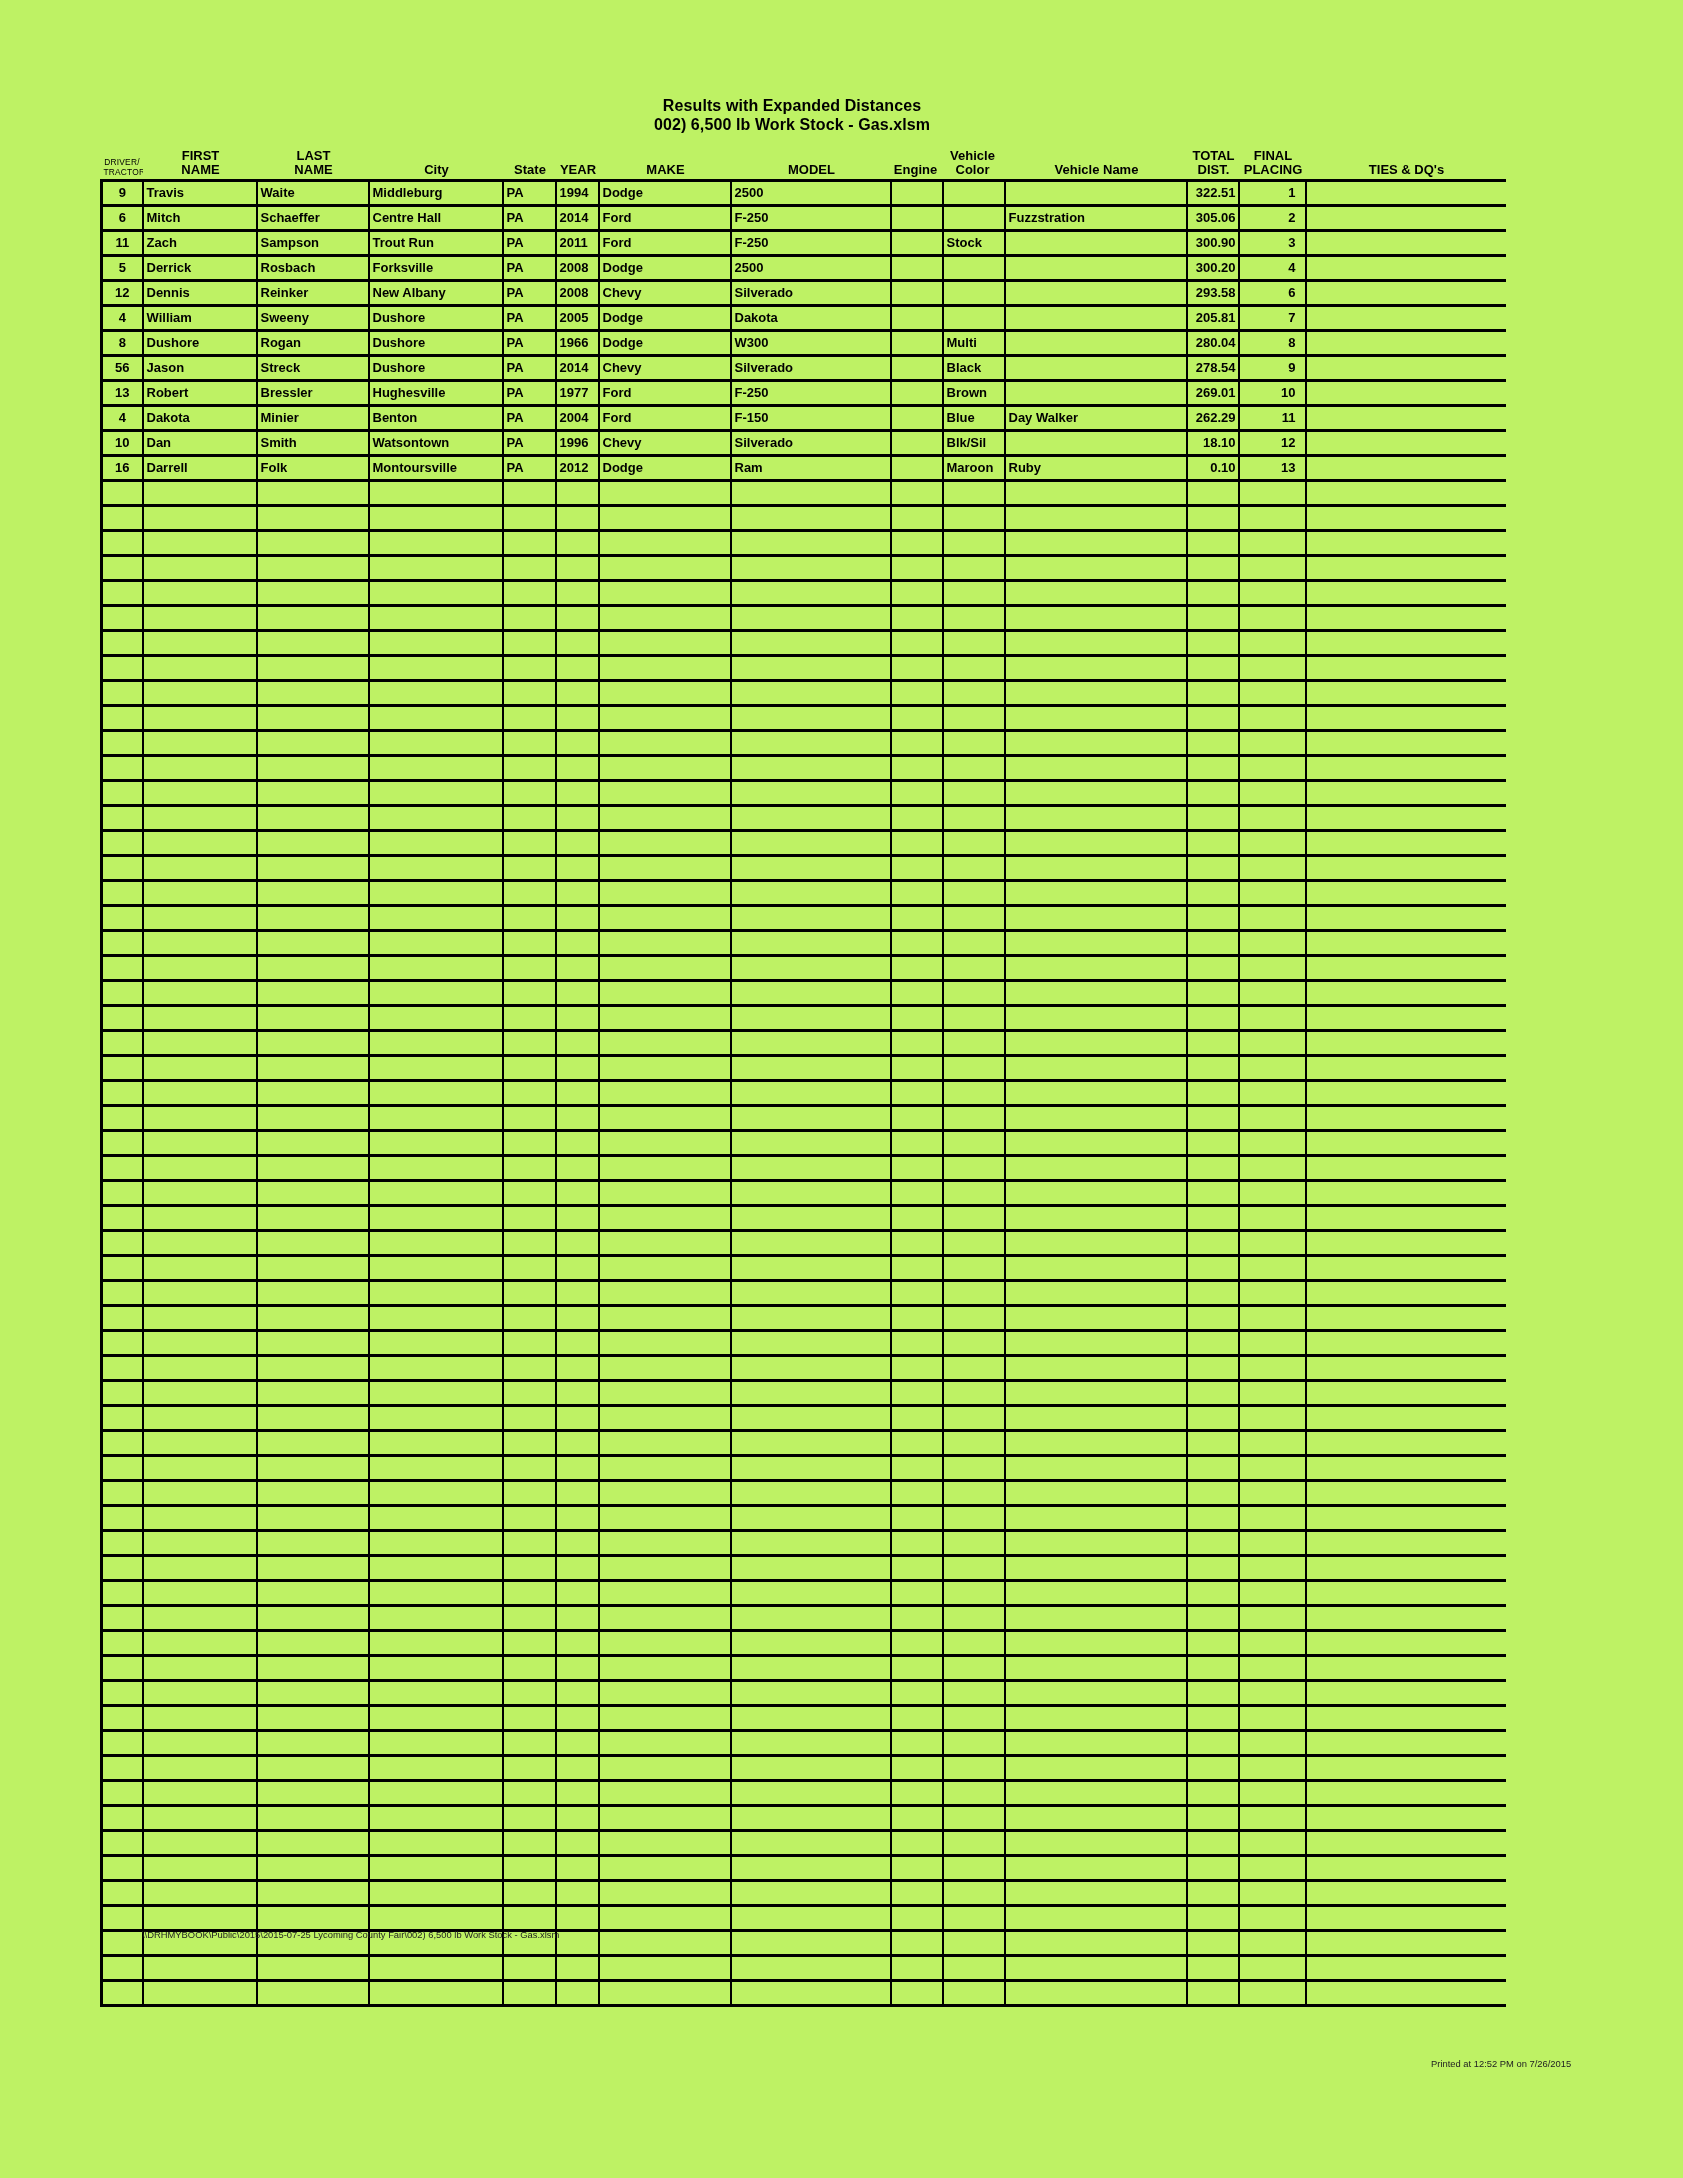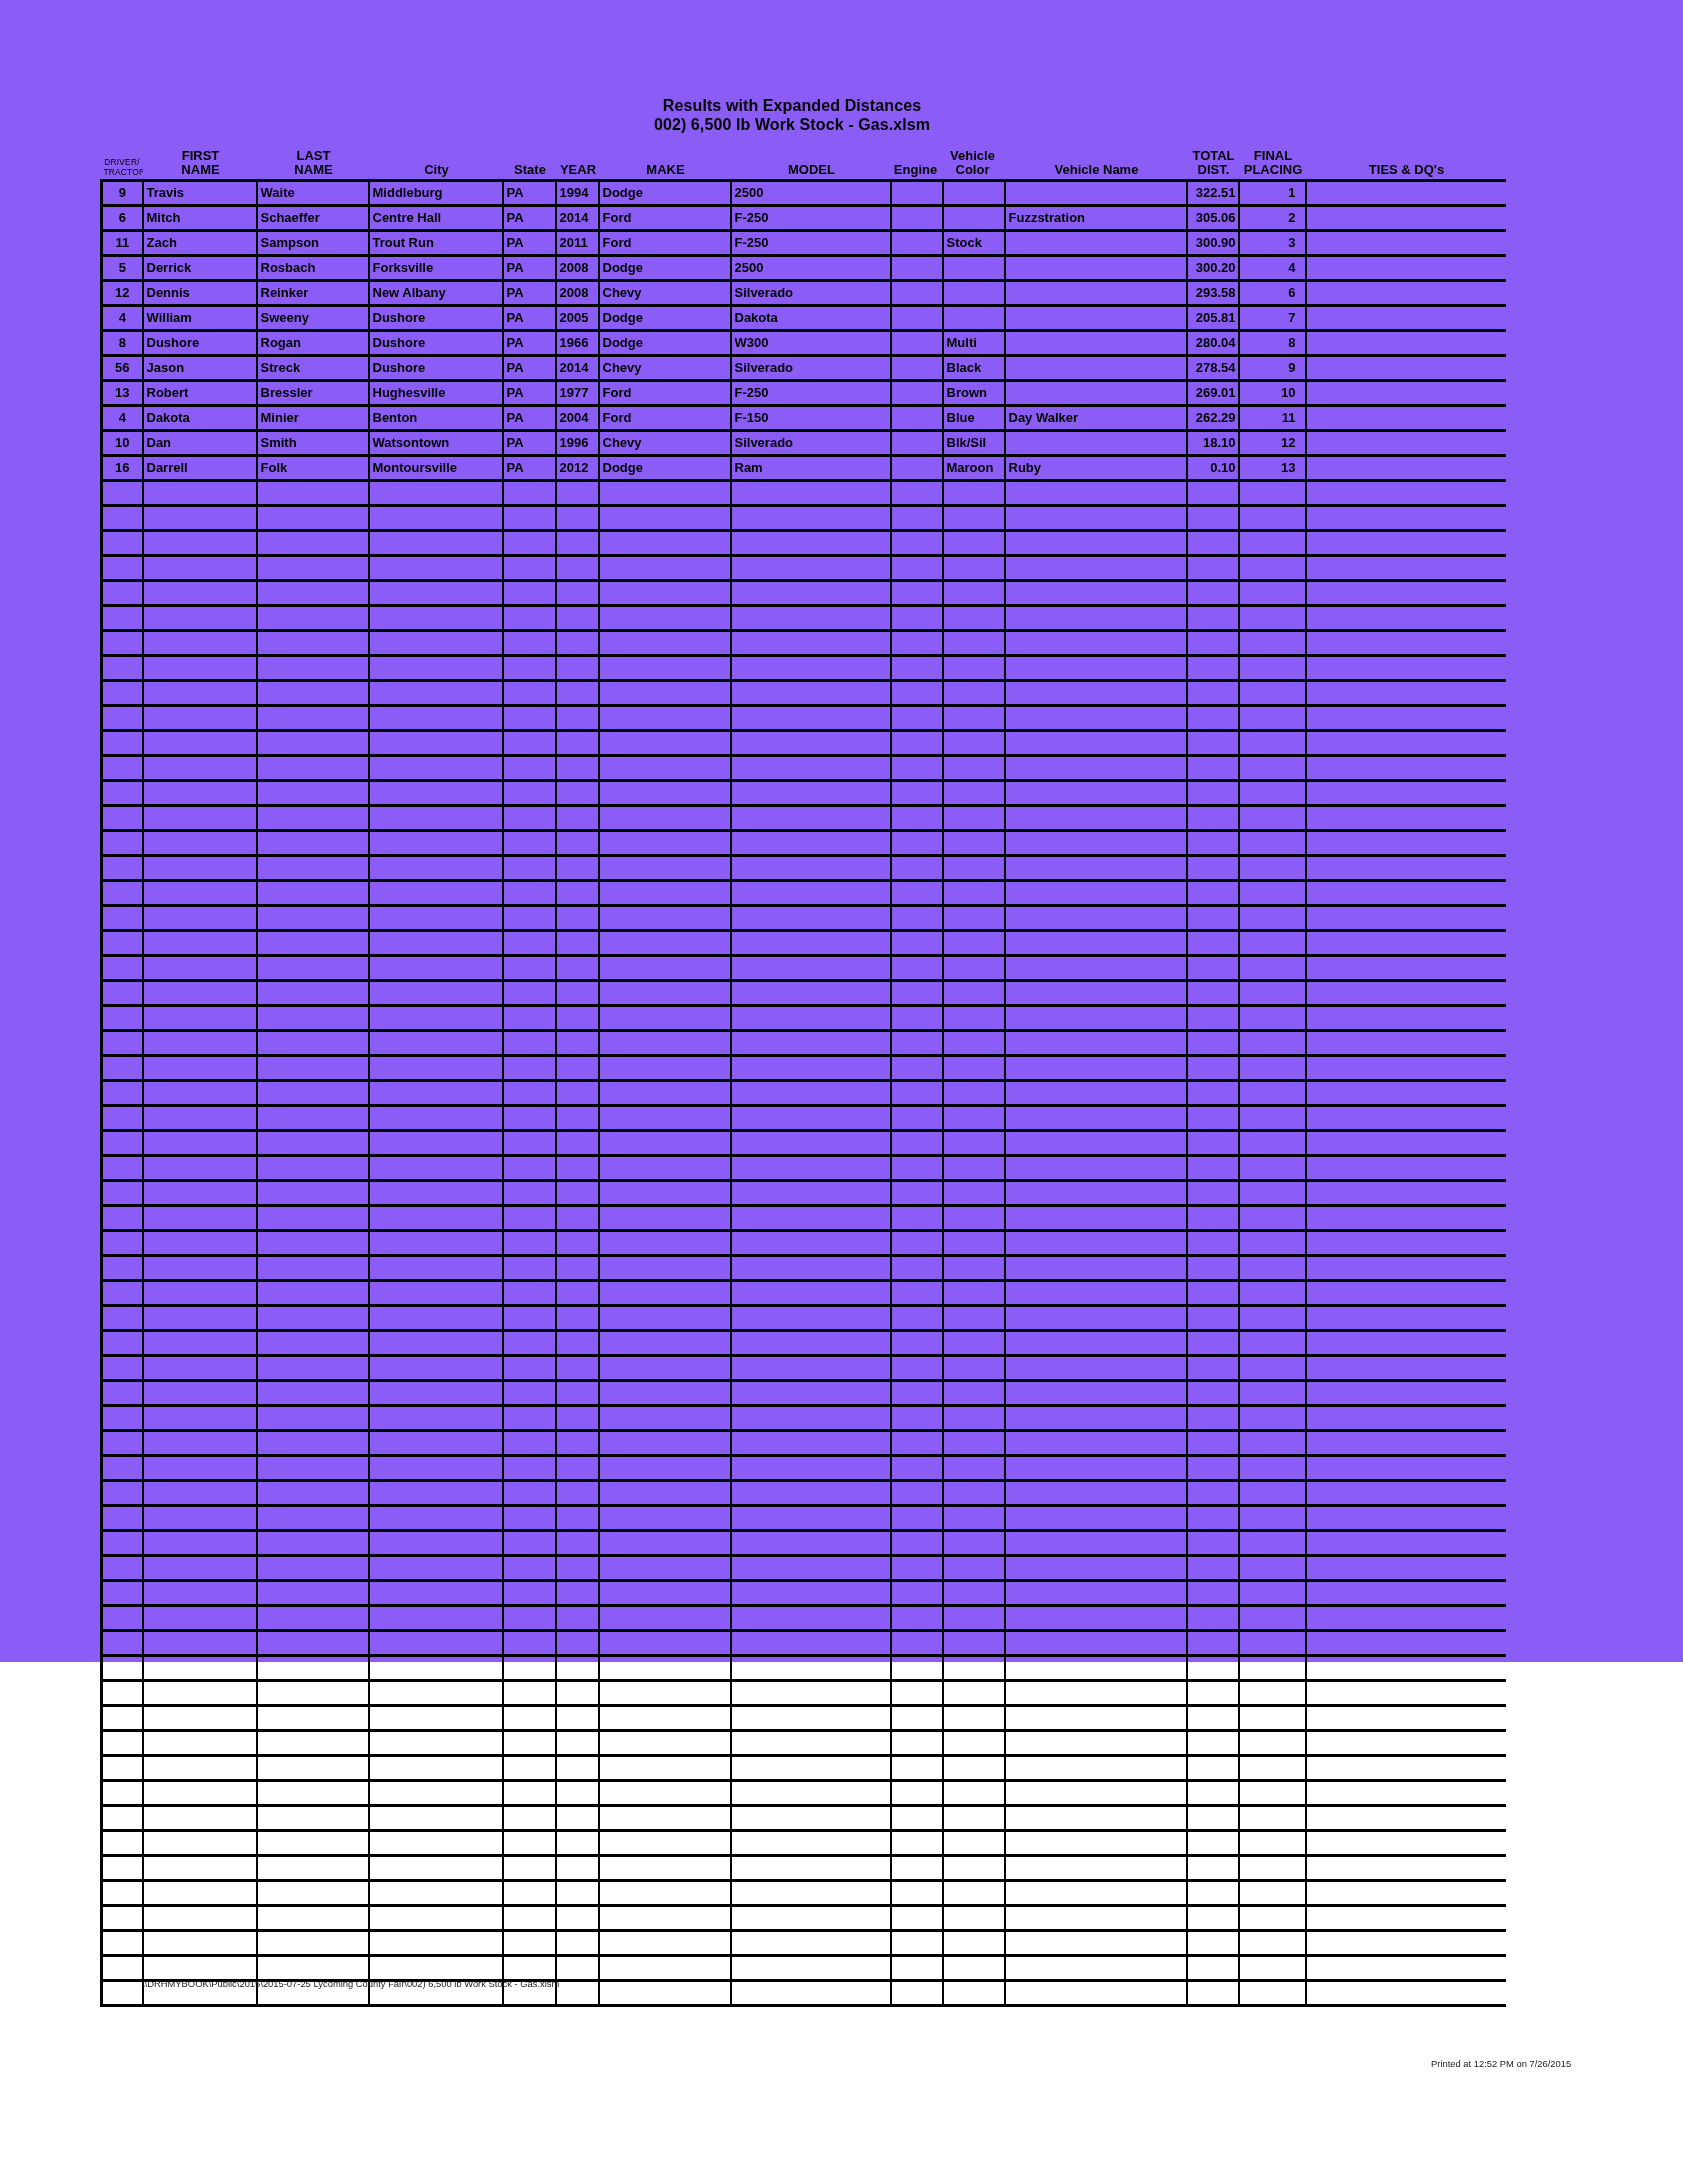--- a/index.html
+++ b/index.html
@@ -1,29 +1,29 @@
 <!DOCTYPE html>
 <html><head>
 <meta charset="utf-8">
 <style>
   html,body{margin:0;padding:0;background:#ffffff;}
   body{width:1683px;height:2178px;position:relative;font-family:"Liberation Sans",sans-serif;color:#000;}
-  .page{position:absolute;left:0;top:0;width:1683px;height:1662px;background:#8b5cf6;}
+  .page{position:absolute;left:0;top:0;width:1683px;height:2178px;background:#bef264;}
   .title-block{position:absolute;left:0;top:96px;width:1584px;text-align:center;font-weight:bold;font-size:16px;line-height:19px;letter-spacing:0.1px;}
   table.results{position:absolute;left:100px;top:143px;width:1405px;border-collapse:collapse;table-layout:fixed;}
   table.results th{border:none;border-bottom:3px solid #000;vertical-align:bottom;text-align:center;font-weight:bold;font-size:13px;line-height:14px;padding:2px 2px 2px 4px;height:32px;overflow:hidden;white-space:nowrap;}
   table.results th.tiny{font-weight:normal;font-size:8.4px;line-height:10px;padding-left:2px;letter-spacing:0.2px;}
   table.results th.hc{text-align:center;padding-left:0;}
   table.results td{border:2px solid #000;border-top-width:3px;border-bottom-width:3px;height:22px;line-height:22px;font-weight:bold;font-size:13px;padding:0 3px;overflow:hidden;white-space:nowrap;text-align:left;}
   table.results td:first-child{border-left-width:3px;}
   table.results td:last-child{border-right:none;}
   table.results td.ac{text-align:center;padding:0 1px;}
   table.results td.ar{text-align:right;padding-right:2px;}
   table.results td.ap{text-align:right;padding-right:9px;}
-  .footer-left{position:absolute;left:142px;top:1978px;font-size:9.4px;color:#222;white-space:nowrap;}
+  .footer-left{position:absolute;left:142px;top:1929px;font-size:9.4px;color:#222;white-space:nowrap;}
   .footer-right{position:absolute;left:1431px;top:2058px;font-size:9.4px;color:#222;white-space:nowrap;}
 </style>
 </head>
 <body>
 
 <div class="page">
   <div class="title-block">
     <div>Results with Expanded Distances</div>
     <div>002) 6,500 lb Work Stock - Gas.xlsm</div>
   </div>

